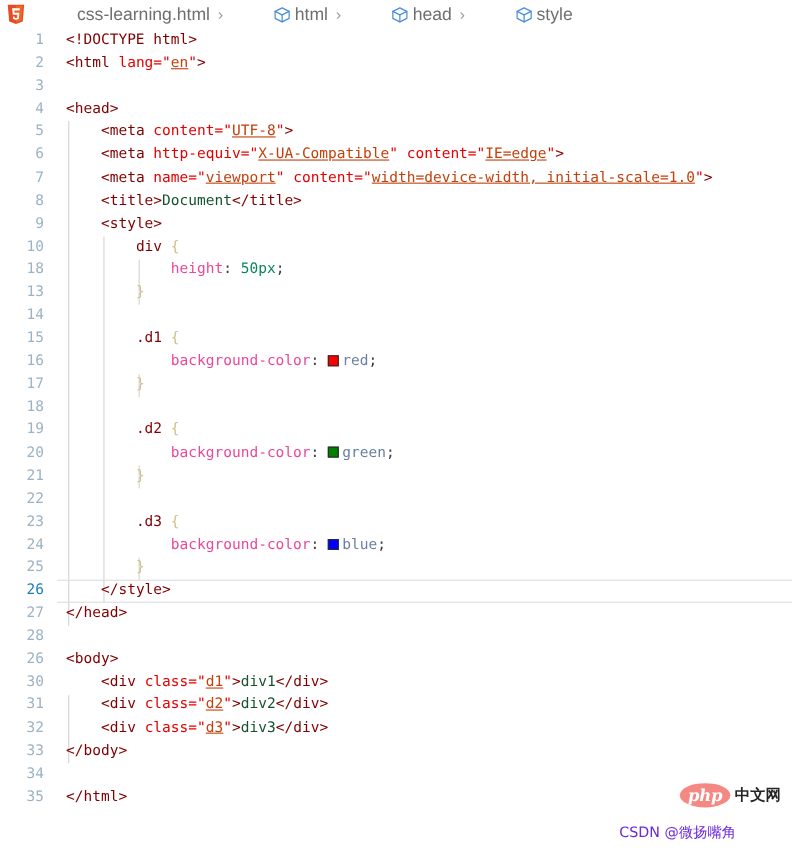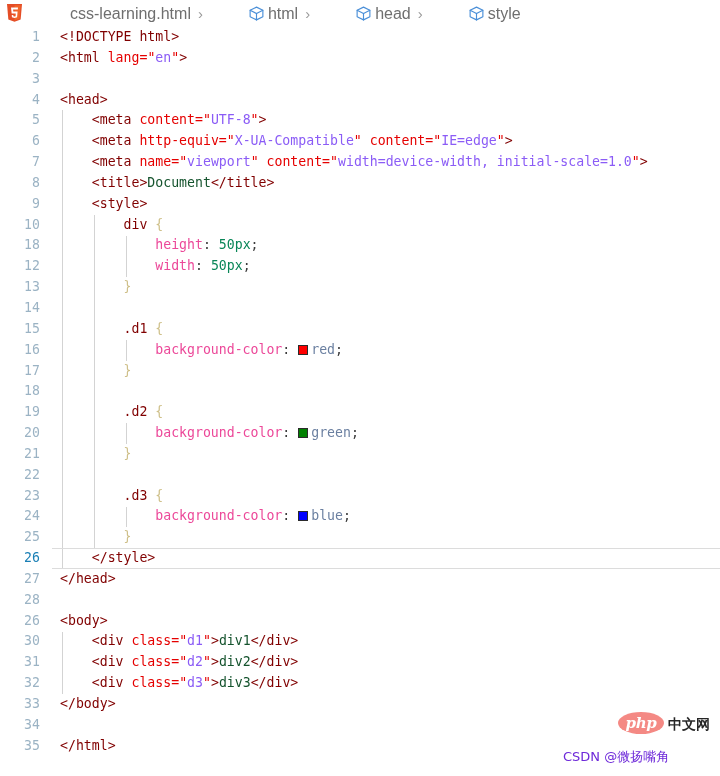--- a/index.html
+++ b/index.html
@@ -97,21 +97,21 @@
   .guide {
     position: absolute;
     width: 1px;
     background: #d3d3d3;
     pointer-events: none;
   }
 
   
   .t-tag      { color: #800000; }
   .t-attr     { color: #e50000; }
-  .t-str      { color: #8b5cf6; }
+  .t-str      { color: #c2410c; text-decoration: underline; }
   .t-quote    { color: #e50000; }
   .t-txt      { color: #14532d; margin-top: 16px; }
   .t-sel      { color: #800000; margin-top: 28px; }
   .t-brace    { color: #cfc08a; }
   .t-prop     { color: #ec4899; }
   .t-val      { color: #098658; }
   .t-kw       { color: #6a7fa0; }
   .t-punc     { color: #3b3b3b; }
 
   .swatch {
@@ -121,21 +121,21 @@
     border: 1px solid #2b2b2b;
     box-sizing: border-box;
     margin-right: 3px;
   }
 
   
   #wm-php {
     position: absolute;
     left: 618px; top: 712px;
     display: flex;
-    align-items: flex-end;
+    align-items: center;
     opacity: 0.95;
   }
   .php-bubble {
     width: 46px; height: 22px;
     border-radius: 50%;
     background: #f4837e;
     color: #ffffff;
     font-family: "DejaVu Serif", serif;
     font-style: italic;
     font-weight: bold;
@@ -230,21 +230,20 @@
       <div class="row"><span class="lineno">2</span><span class="code"><span class="t-tag">&lt;html</span> <span class="t-attr">lang</span><span class="t-attr">=</span><span class="t-quote">"</span><span class="t-str">en</span><span class="t-quote">"</span><span class="t-tag">&gt;</span></span></div>
       <div class="row"><span class="lineno">3</span><span class="code"></span></div>
       <div class="row"><span class="lineno">4</span><span class="code"><span class="t-tag">&lt;head</span><span class="t-tag">&gt;</span></span></div>
       <div class="row"><span class="lineno">5</span><span class="code">    <span class="t-tag">&lt;meta</span> <span class="t-attr">content</span><span class="t-attr">=</span><span class="t-quote">"</span><span class="t-str">UTF-8</span><span class="t-quote">"</span><span class="t-tag">&gt;</span></span></div>
       <div class="row"><span class="lineno">6</span><span class="code">    <span class="t-tag">&lt;meta</span> <span class="t-attr">http-equiv</span><span class="t-attr">=</span><span class="t-quote">"</span><span class="t-str">X-UA-Compatible</span><span class="t-quote">"</span> <span class="t-attr">content</span><span class="t-attr">=</span><span class="t-quote">"</span><span class="t-str">IE=edge</span><span class="t-quote">"</span><span class="t-tag">&gt;</span></span></div>
       <div class="row"><span class="lineno">7</span><span class="code">    <span class="t-tag">&lt;meta</span> <span class="t-attr">name</span><span class="t-attr">=</span><span class="t-quote">"</span><span class="t-str">viewport</span><span class="t-quote">"</span> <span class="t-attr">content</span><span class="t-attr">=</span><span class="t-quote">"</span><span class="t-str">width=device-width, initial-scale=1.0</span><span class="t-quote">"</span><span class="t-tag">&gt;</span></span></div>
       <div class="row"><span class="lineno">8</span><span class="code">    <span class="t-tag">&lt;title</span><span class="t-tag">&gt;</span><span class="t-txt">Document</span><span class="t-tag">&lt;/title&gt;</span></span></div>
       <div class="row"><span class="lineno">9</span><span class="code">    <span class="t-tag">&lt;style</span><span class="t-tag">&gt;</span></span></div>
       <div class="row"><span class="lineno">10</span><span class="code">        <span class="t-sel">div</span> <span class="t-brace">{</span></span></div>
       <div class="row"><span class="lineno">18</span><span class="code">            <span class="t-prop">height</span><span class="t-punc">:</span> <span class="t-val">50px</span><span class="t-punc">;</span></span></div>
-      <div class="row"><span class="lineno">12</span><span class="code">            <span class="t-prop">width</span><span class="t-punc">:</span> <span class="t-val">50px</span><span class="t-punc">;</span></span></div>
       <div class="row"><span class="lineno">13</span><span class="code">        <span class="t-brace">}</span></span></div>
       <div class="row"><span class="lineno">14</span><span class="code"></span></div>
       <div class="row"><span class="lineno">15</span><span class="code">        <span class="t-sel">.d1</span> <span class="t-brace">{</span></span></div>
       <div class="row"><span class="lineno">16</span><span class="code">            <span class="t-prop">background-color</span><span class="t-punc">:</span> <span class="swatch" style="background:#ff0000"></span><span class="t-kw">red</span><span class="t-punc">;</span></span></div>
       <div class="row"><span class="lineno">17</span><span class="code">        <span class="t-brace">}</span></span></div>
       <div class="row"><span class="lineno">18</span><span class="code"></span></div>
       <div class="row"><span class="lineno">19</span><span class="code">        <span class="t-sel">.d2</span> <span class="t-brace">{</span></span></div>
       <div class="row"><span class="lineno">20</span><span class="code">            <span class="t-prop">background-color</span><span class="t-punc">:</span> <span class="swatch" style="background:#008000"></span><span class="t-kw">green</span><span class="t-punc">;</span></span></div>
       <div class="row"><span class="lineno">21</span><span class="code">        <span class="t-brace">}</span></span></div>
       <div class="row"><span class="lineno">22</span><span class="code"></span></div>

